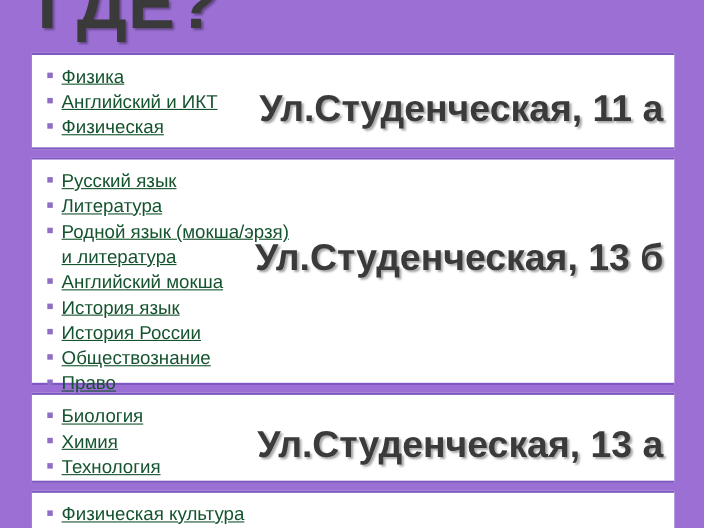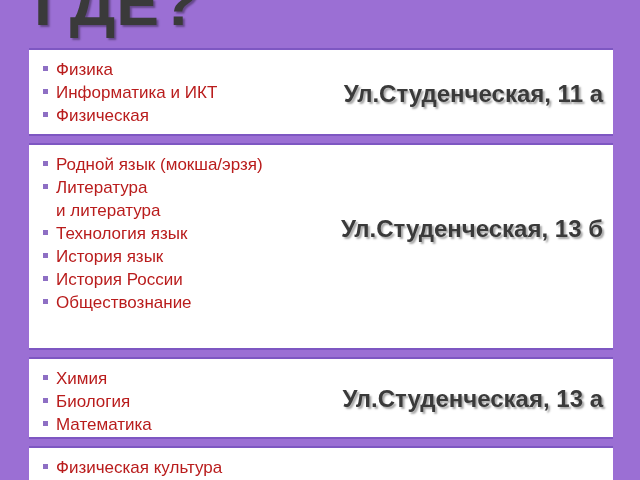--- a/index.html
+++ b/index.html
@@ -53,40 +53,41 @@
   .items {
     list-style: none;
     margin: 0;
     padding: 0 0 0 14px;
     display: inline-block;
     vertical-align: top;
   }
   .items li {
     font-size: 17px;
     line-height: 23px;
-    color: #b91c1c;
+    color: #14532d;
     position: relative;
     padding-left: 13px;
     white-space: pre;
+    text-decoration: underline;
   }
   .items li.cont {
     padding-left: 13px;
   }
   .items li .bullet {
     position: absolute;
     left: 0;
     top: 8px;
     width: 5px;
     height: 5px;
     background: #8e6fc4;
     display: block;
   }
   .addr {
     position: absolute;
-    font-size: 24px;
+    font-size: 34px;
     font-weight: bold;
     color: #3a3a3a;
     text-shadow: 2px 2px 2px rgba(0,0,0,0.35);
     white-space: pre;
   }
   #block-0 { height: 88px; }
   #block-0 .addr { right: 10px; top: 30px; }
   #block-1 { height: 207px; }
   #block-1 .addr { right: 10px; top: 70px; }
   #block-2 { height: 82px; }
@@ -98,45 +99,46 @@
 
 <div class="slide">
 
   <div class="title">ГДЕ?</div>
 
   <div class="content">
 
     <div class="block" id="block-0">
       <ul class="items">
         <li><span class="bullet"></span><span>Физика</span></li>
-        <li><span class="bullet"></span><span>Информатика и ИКТ</span></li>
+        <li><span class="bullet"></span><span>Английский и ИКТ</span></li>
         <li><span class="bullet"></span><span>Физическая</span></li>
       </ul>
       <div class="addr">Ул.Студенческая, 11 а</div>
     </div>
 
     <div class="block" id="block-1">
       <ul class="items">
-        <li><span class="bullet"></span></li>
+        <li><span class="bullet"></span><span>Русский язык</span></li>
+        <li><span class="bullet"></span><span>Литература</span></li>
         <li><span class="bullet"></span><span>Родной язык (мокша/эрзя)</span></li>
-        <li><span class="bullet"></span><span>Литература</span></li>
         <li class="cont"><span>и литература</span></li>
-        <li><span class="bullet"></span><span>Технология язык</span></li>
+        <li><span class="bullet"></span><span>Английский мокша</span></li>
         <li><span class="bullet"></span><span>История язык</span></li>
         <li><span class="bullet"></span><span>История России</span></li>
         <li><span class="bullet"></span><span>Обществознание</span></li>
+        <li><span class="bullet"></span><span>Право</span></li>
       </ul>
       <div class="addr">Ул.Студенческая, 13 б</div>
     </div>
 
     <div class="block" id="block-2">
       <ul class="items">
+        <li><span class="bullet"></span><span>Биология</span></li>
         <li><span class="bullet"></span><span>Химия</span></li>
-        <li><span class="bullet"></span><span>Биология</span></li>
-        <li><span class="bullet"></span><span>Математика</span></li>
+        <li><span class="bullet"></span><span>Технология</span></li>
       </ul>
       <div class="addr">Ул.Студенческая, 13 а</div>
     </div>
 
     <div class="block" id="block-3">
       <ul class="items">
         <li><span class="bullet"></span><span>Физическая культура</span></li>
       </ul>
     </div>
 

